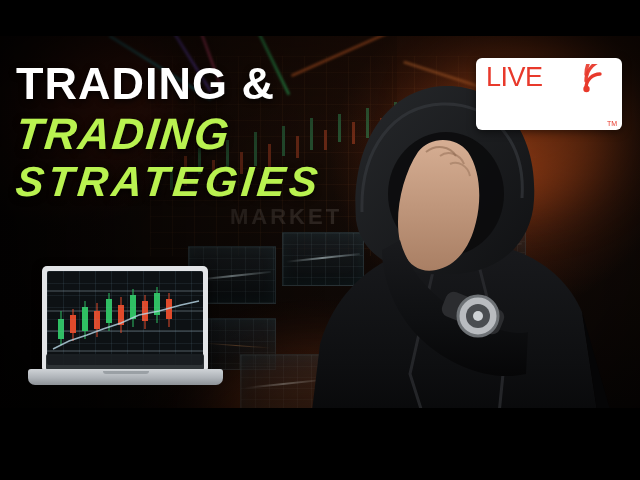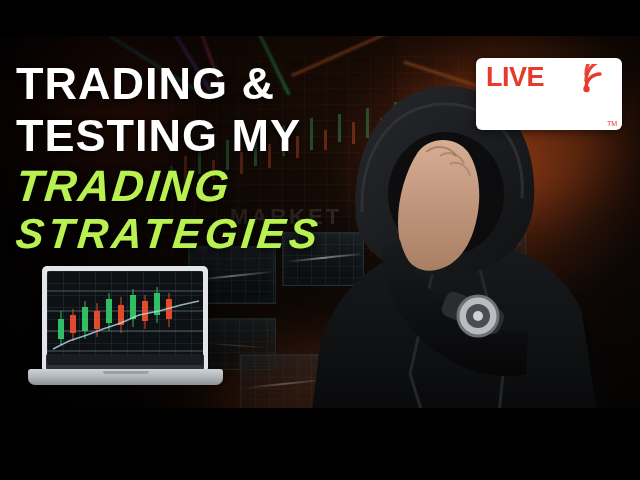--- a/index.html
+++ b/index.html
@@ -212,21 +212,21 @@
     box-shadow: 0 2px 8px rgba(0,0,0,0.55);
   }
   #live-badge .live-row {
     position: absolute;
     left: 10px; top: 6px;
     display: flex;
     align-items: center;
   }
   #live-badge .live-text {
     font-family: "Liberation Sans", sans-serif;
-    font-weight: bold;
+    font-weight: normal;
     font-size: 27px;
     letter-spacing: -0.5px;
     color: #e8392b;
     line-height: 1;
   }
   #live-badge .stream-text {
     position: absolute;
     left: 10px; top: 36px;
     font-family: "Liberation Sans", sans-serif;
     font-weight: bold;
@@ -441,21 +441,20 @@
         <circle cx="188" cy="272" r="20" fill="#b9bcc0" stroke="#6e7276" stroke-width="3"></circle>
         <circle cx="188" cy="272" r="12" fill="#4a4d51"></circle>
         <circle cx="188" cy="272" r="5" fill="#cfd2d6"></circle>
       </g>
 
       <path d="M292 268 L330 400 L312 400 Z" fill="#050506"></path>
     </svg>
 
     <div id="title-block">
       <div class="t-white">TRADING  &amp;</div>
-      <div class="t-white">TESTING MY</div>
       <div class="t-green">TRADING</div>
       <div class="t-green l2">STRATEGIES</div>
     </div>
 
     <div id="live-badge">
       <div class="live-row">
         <span class="live-text">LIVE</span>
       </div>
       <svg class="wifi-icon" width="34" height="30" viewBox="0 0 34 30">
         <g fill="none" stroke="#e8392b" stroke-width="3.4" stroke-linecap="round">

